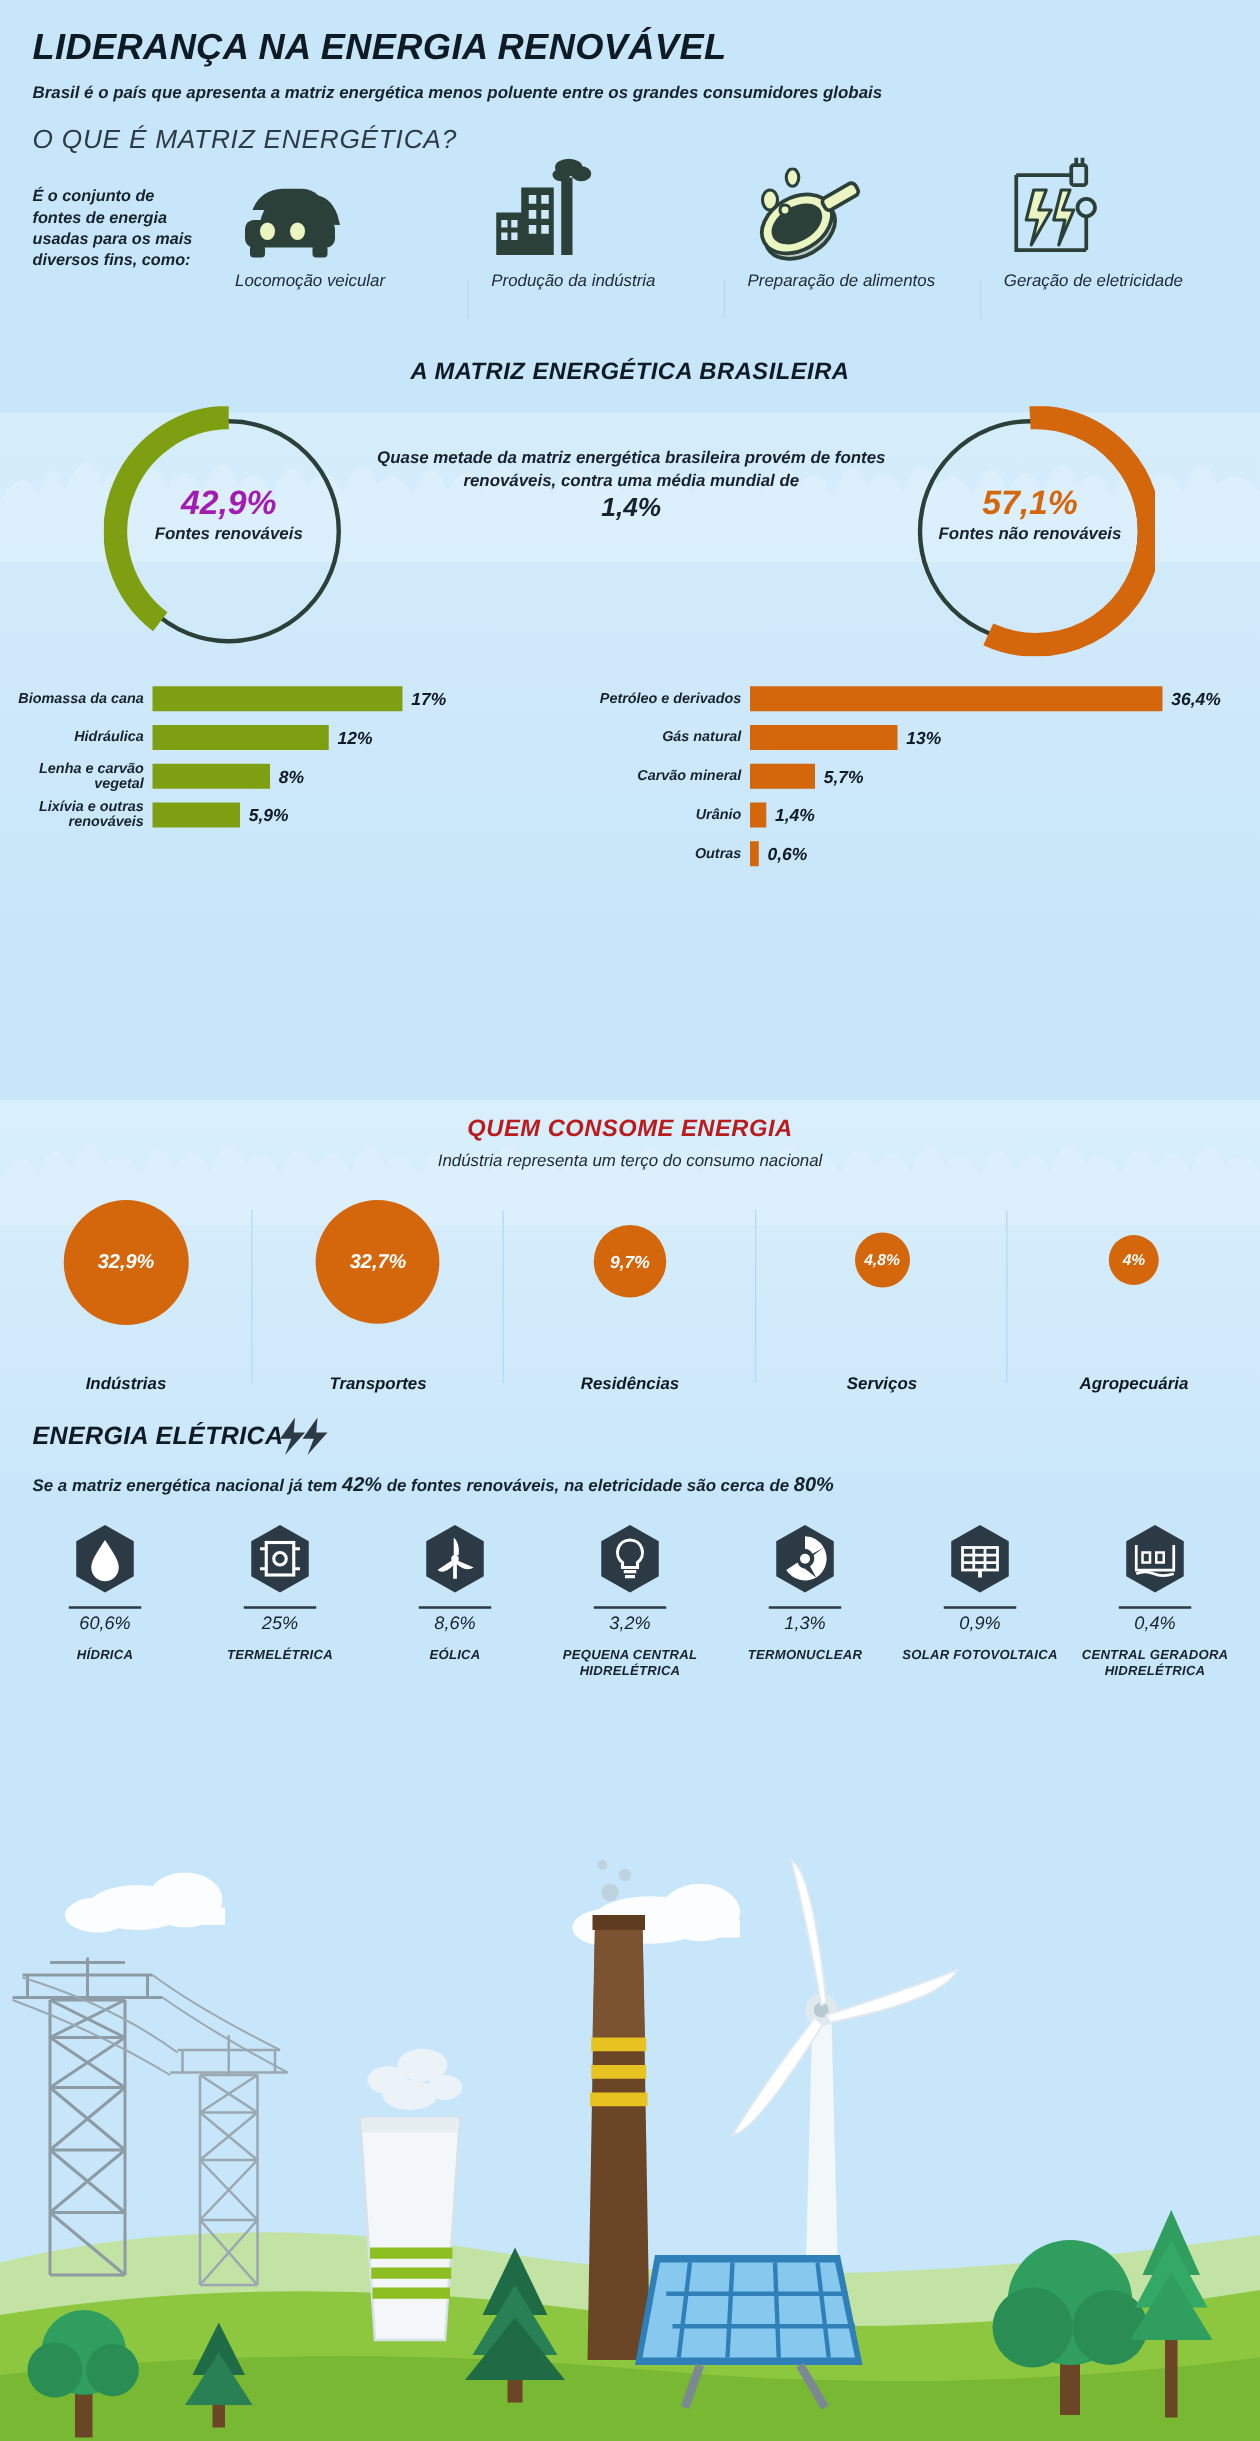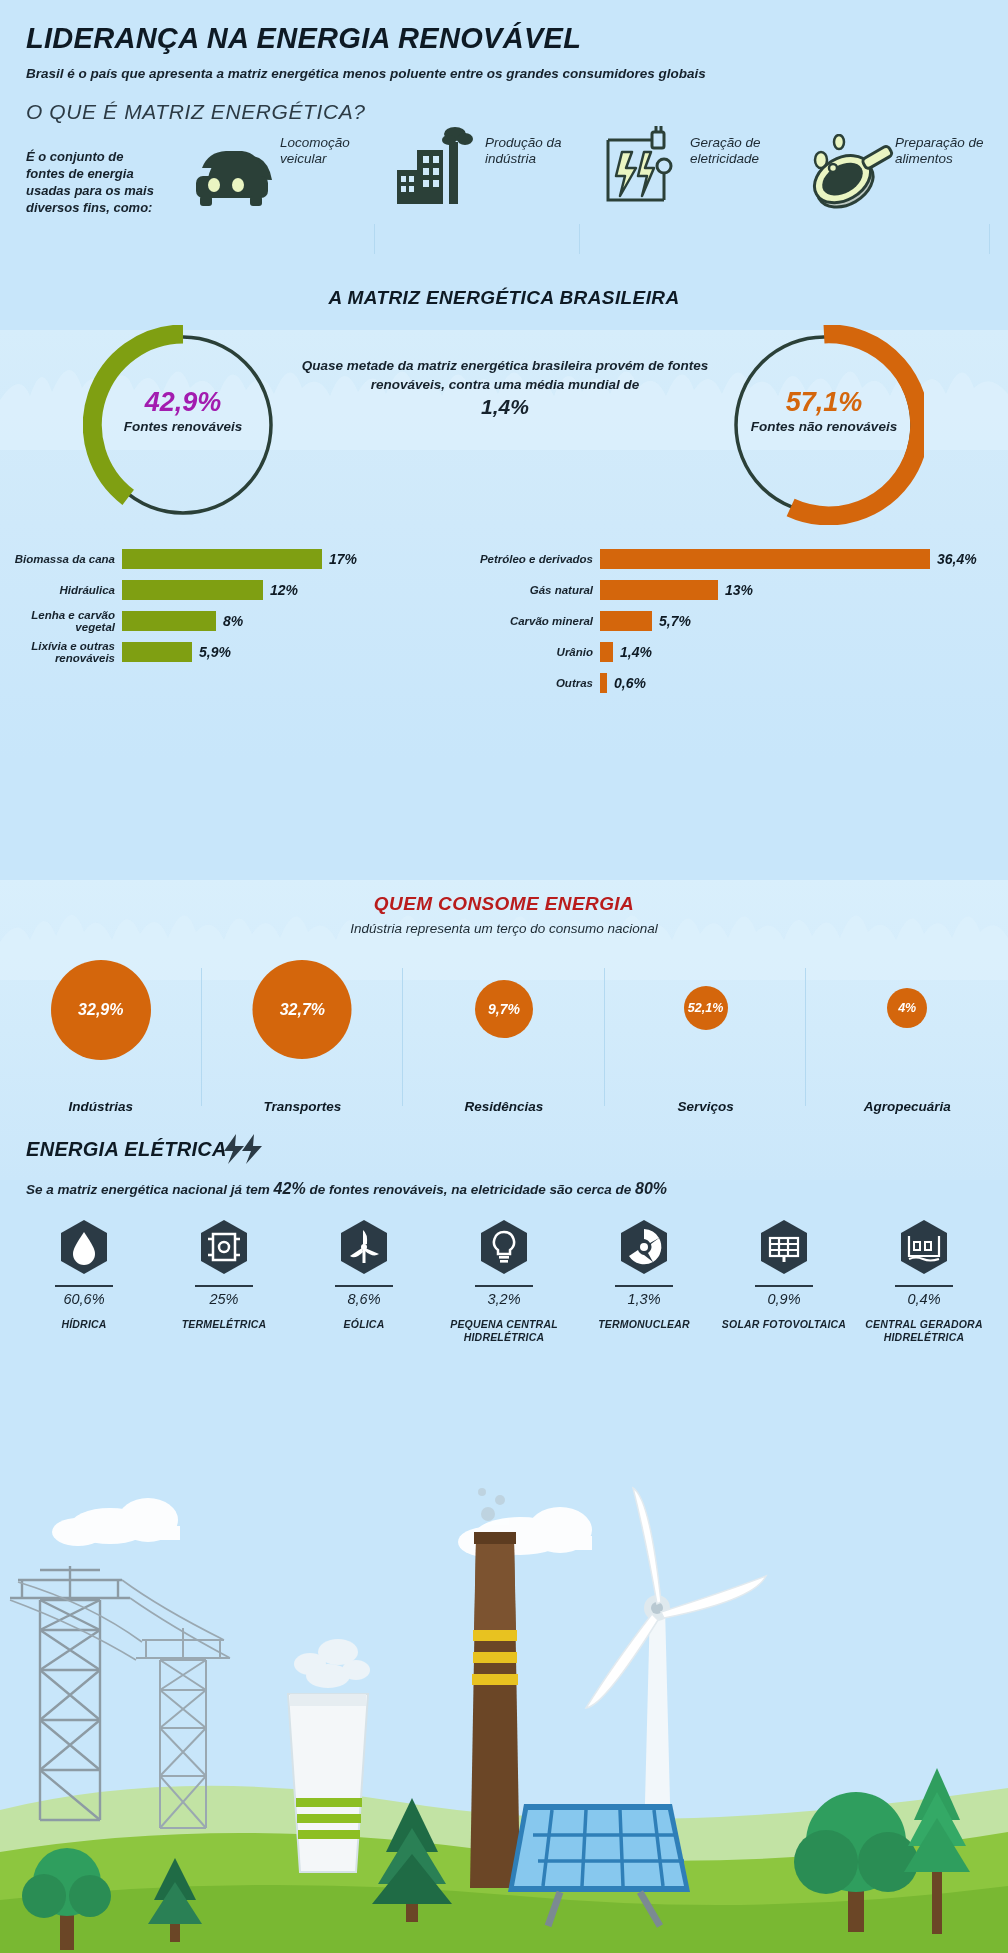--- a/index.html
+++ b/index.html
@@ -30,21 +30,21 @@
     position: absolute; left: 26px; top: 100px;
     font-size: 21px; letter-spacing: .6px; color: #2c3b45; font-weight: normal;
   }
 
   
   .def-text {
     position: absolute; left: 26px; top: 148px; width: 140px;
     font-size: 13px; font-weight: bold; line-height: 17px; color: #16222c;
   }
   .iconrow { position: absolute; left: 170px; top: 128px; width: 820px; height: 128px; display: flex; }
-  .iconcell { flex: 1; position: relative; display: flex; align-items: flex-start; padding-left: 18px; }
+  .iconcell { flex: 1; position: relative; display: flex; flex-direction: column; align-items: flex-start; padding-left: 18px; }
   .iconcell .glyph { height: 82px; display: flex; align-items: flex-end; }
   .iconcell .cap { font-size: 13.5px; line-height: 16px; color: #1d2a33; margin-top: 7px; }
   .iconsep { position: absolute; right: 0; top: 96px; width: 1px; height: 30px; background: #b3d9f1; }
 
   
   .sec2-title {
     position: absolute; left: 0; top: 287px; width: 1008px; text-align: center;
     font-size: 19px; font-weight: bold; letter-spacing: .4px; color: #0e1a24;
   }
 
@@ -182,51 +182,51 @@
           <rect x="30" y="54" width="6" height="7" fill="#cfe9fa"></rect>
           <rect x="40" y="54" width="6" height="7" fill="#cfe9fa"></rect>
         </svg>
       </div>
       <div class="cap">Produção da indústria</div>
       <div class="iconsep"></div>
     </div>
 
     <div class="iconcell">
       <div class="glyph">
-        <svg width="92" height="84" viewBox="0 0 92 84">
-          <path d="M10 14 L10 74 L66 74" fill="none" stroke="#2b4038" stroke-width="3"></path>
-          <path d="M10 14 L54 14" fill="none" stroke="#2b4038" stroke-width="3"></path>
-          <rect x="54" y="6" width="12" height="16" rx="2" fill="none" stroke="#2b4038" stroke-width="3"></rect>
-          <path d="M58 0 L58 6 M63 0 L63 6" stroke="#2b4038" stroke-width="3"></path>
-          <circle cx="66" cy="40" r="7" fill="none" stroke="#2b4038" stroke-width="3"></circle>
-          <path d="M66 47 L66 74" stroke="#2b4038" stroke-width="3" fill="none"></path>
-          <path d="M24 26 L18 50 L27 50 L22 70 L38 42 L28 42 L34 26 Z" fill="#eaf5c2" stroke="#2b4038" stroke-width="2.5" stroke-linejoin="round"></path>
-          <path d="M46 26 L40 50 L49 50 L44 70 L56 42 L47 42 L53 26 Z" fill="#eaf5c2" stroke="#2b4038" stroke-width="2.5" stroke-linejoin="round"></path>
-        </svg>
-      </div>
-      <div class="cap">Geração de eletricidade</div>
-    </div>
-
-    <div class="iconcell">
-      <div class="glyph">
         <svg width="92" height="76" viewBox="0 0 92 76">
           <ellipse cx="36" cy="8" rx="5" ry="7" fill="#eaf5c2" stroke="#2b4038" stroke-width="2.5"></ellipse>
           <ellipse cx="18" cy="26" rx="6" ry="8" fill="#eaf5c2" stroke="#2b4038" stroke-width="2.5"></ellipse>
           <g transform="rotate(-30 40 46)">
             <ellipse cx="40" cy="50" rx="30" ry="21" fill="#bdc9c2" stroke="#2b4038" stroke-width="3"></ellipse>
             <ellipse cx="40" cy="45" rx="30" ry="21" fill="#eaf5c2" stroke="#2b4038" stroke-width="3"></ellipse>
             <ellipse cx="40" cy="45" rx="22" ry="14" fill="#2b4038"></ellipse>
             <rect x="66" y="38" width="30" height="11" rx="4" fill="#eaf5c2" stroke="#2b4038" stroke-width="3"></rect>
           </g>
           <circle cx="30" cy="34" r="4" fill="#eaf5c2" stroke="#2b4038" stroke-width="2.5"></circle>
         </svg>
       </div>
       <div class="cap">Preparação de alimentos</div>
       <div class="iconsep"></div>
     </div>
+
+    <div class="iconcell">
+      <div class="glyph">
+        <svg width="92" height="84" viewBox="0 0 92 84">
+          <path d="M10 14 L10 74 L66 74" fill="none" stroke="#2b4038" stroke-width="3"></path>
+          <path d="M10 14 L54 14" fill="none" stroke="#2b4038" stroke-width="3"></path>
+          <rect x="54" y="6" width="12" height="16" rx="2" fill="none" stroke="#2b4038" stroke-width="3"></rect>
+          <path d="M58 0 L58 6 M63 0 L63 6" stroke="#2b4038" stroke-width="3"></path>
+          <circle cx="66" cy="40" r="7" fill="none" stroke="#2b4038" stroke-width="3"></circle>
+          <path d="M66 47 L66 74" stroke="#2b4038" stroke-width="3" fill="none"></path>
+          <path d="M24 26 L18 50 L27 50 L22 70 L38 42 L28 42 L34 26 Z" fill="#eaf5c2" stroke="#2b4038" stroke-width="2.5" stroke-linejoin="round"></path>
+          <path d="M46 26 L40 50 L49 50 L44 70 L56 42 L47 42 L53 26 Z" fill="#eaf5c2" stroke="#2b4038" stroke-width="2.5" stroke-linejoin="round"></path>
+        </svg>
+      </div>
+      <div class="cap">Geração de eletricidade</div>
+    </div>
   </div>
 
   <div class="sec2-title">A MATRIZ ENERGÉTICA BRASILEIRA</div>
 
   <div class="donut-wrap">
 
     <div class="donut left">
       <svg width="200" height="200" viewBox="0 0 200 200">
         <circle cx="100" cy="100" r="88" fill="none" stroke="#2b4038" stroke-width="3.5"></circle>
 
@@ -326,21 +326,21 @@
     </div>
     <div class="bubcell">
       <div class="circle" style="width:58px;height:58px;top:20px;font-size:14px;">
         <span>9,7%</span>
       </div>
       <div class="bname">Residências</div>
       <div class="sep"></div>
     </div>
     <div class="bubcell">
       <div class="circle" style="width:44px;height:44px;top:26px;font-size:12.5px;">
-        <span>52,1%</span>
+        <span>4,8%</span>
       </div>
       <div class="bname">Serviços</div>
       <div class="sep"></div>
     </div>
     <div class="bubcell">
       <div class="circle" style="width:40px;height:40px;top:28px;font-size:12.5px;">
         <span>4%</span>
       </div>
       <div class="bname">Agropecuária</div>
     </div>

